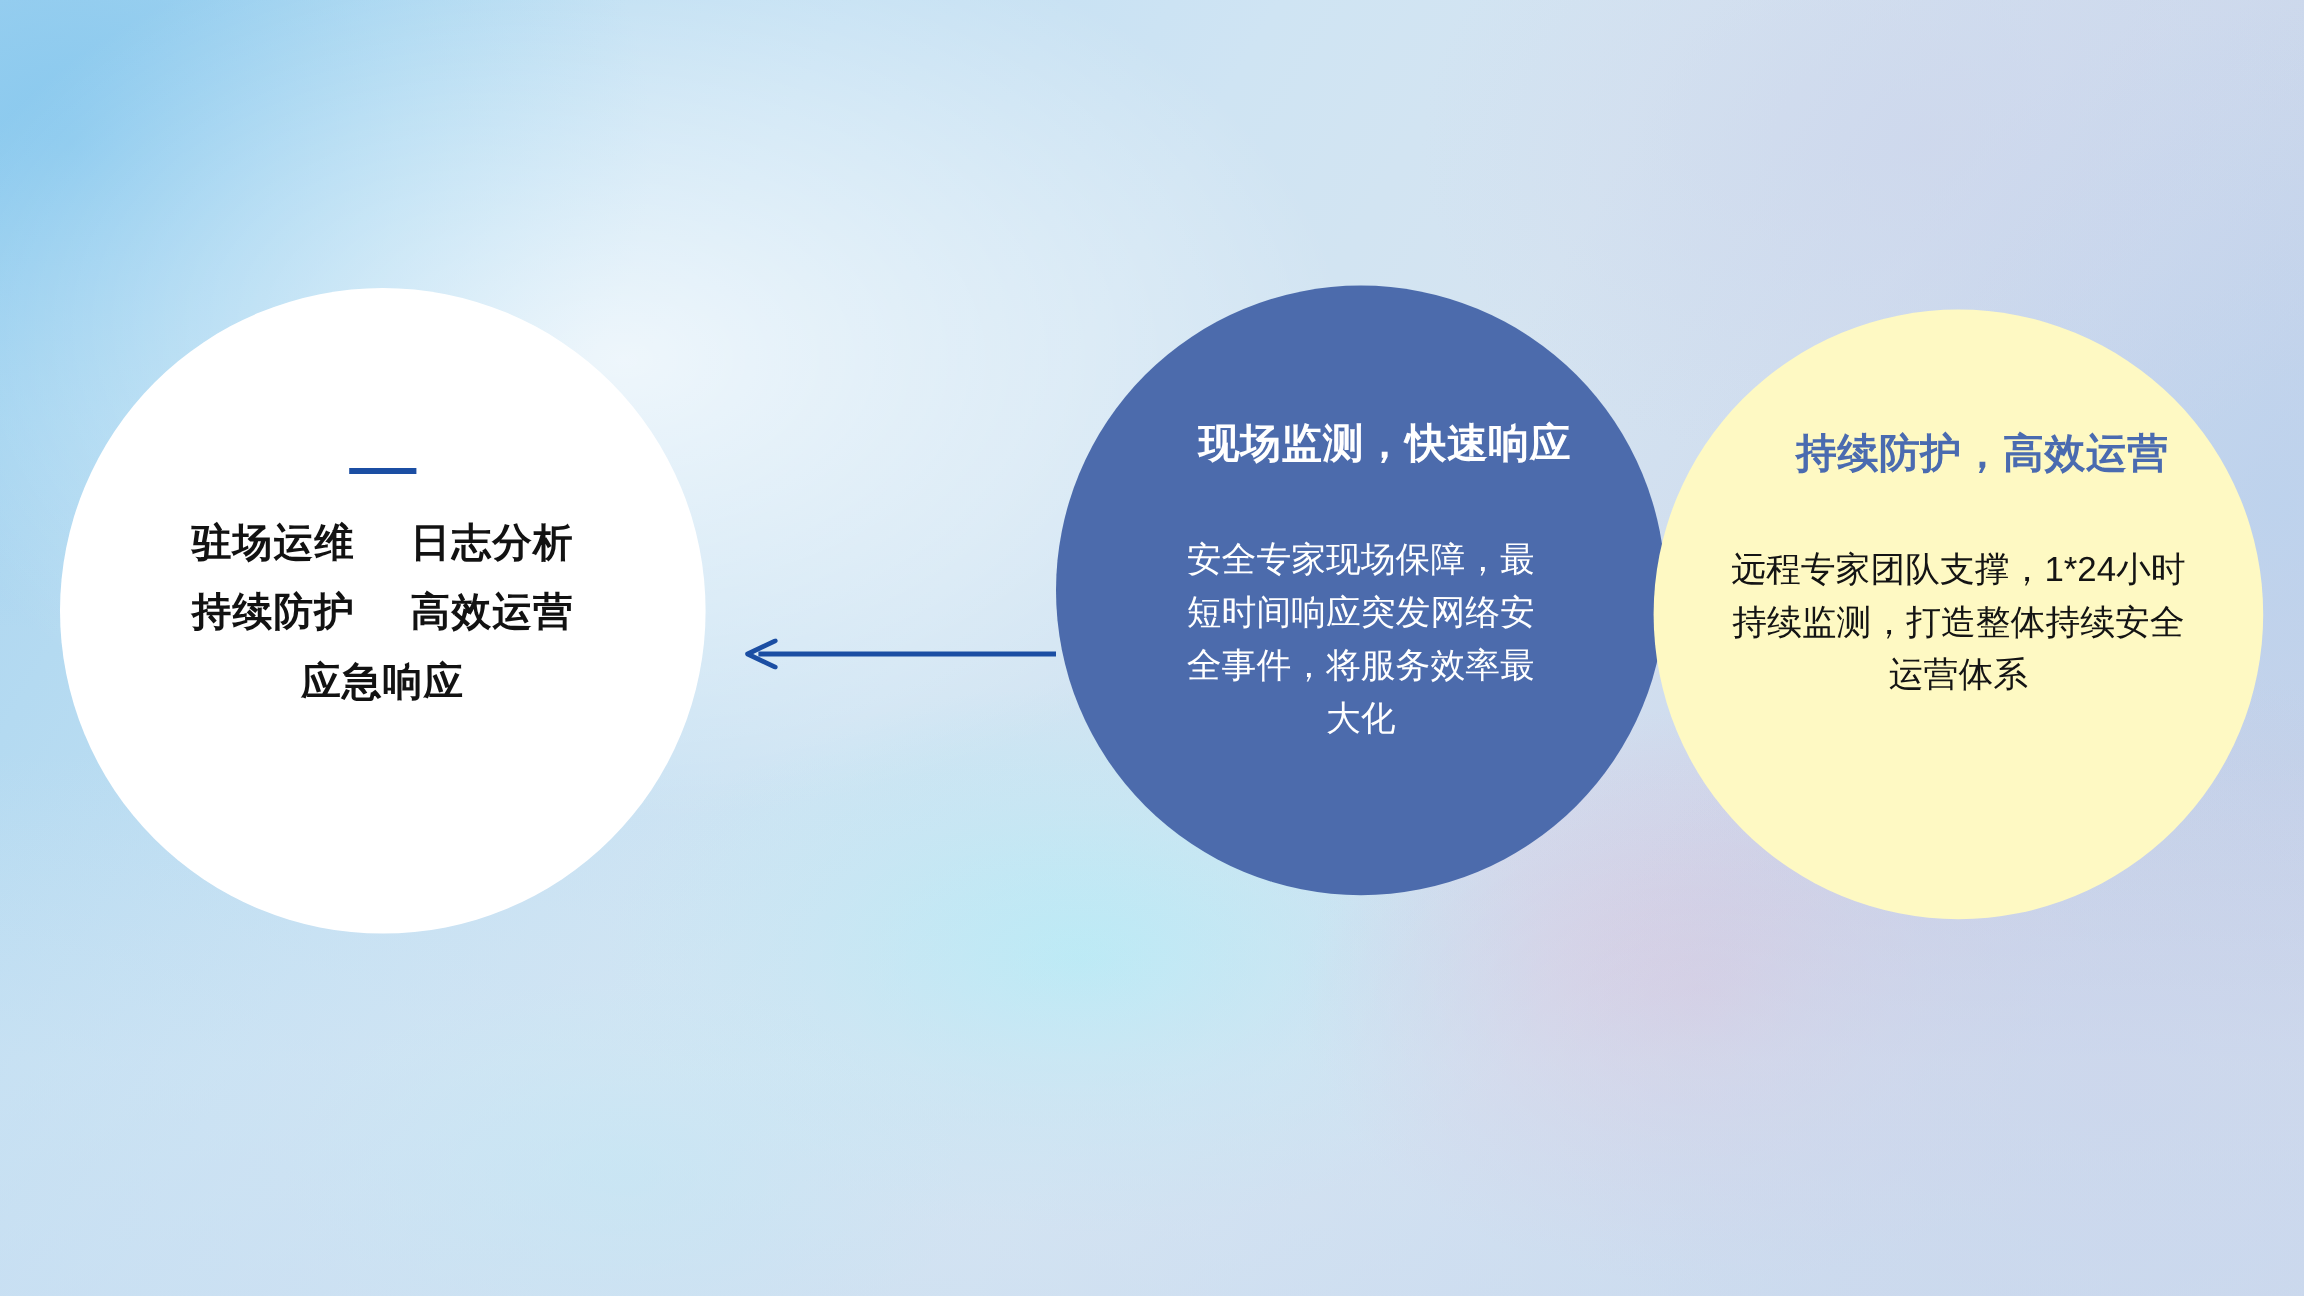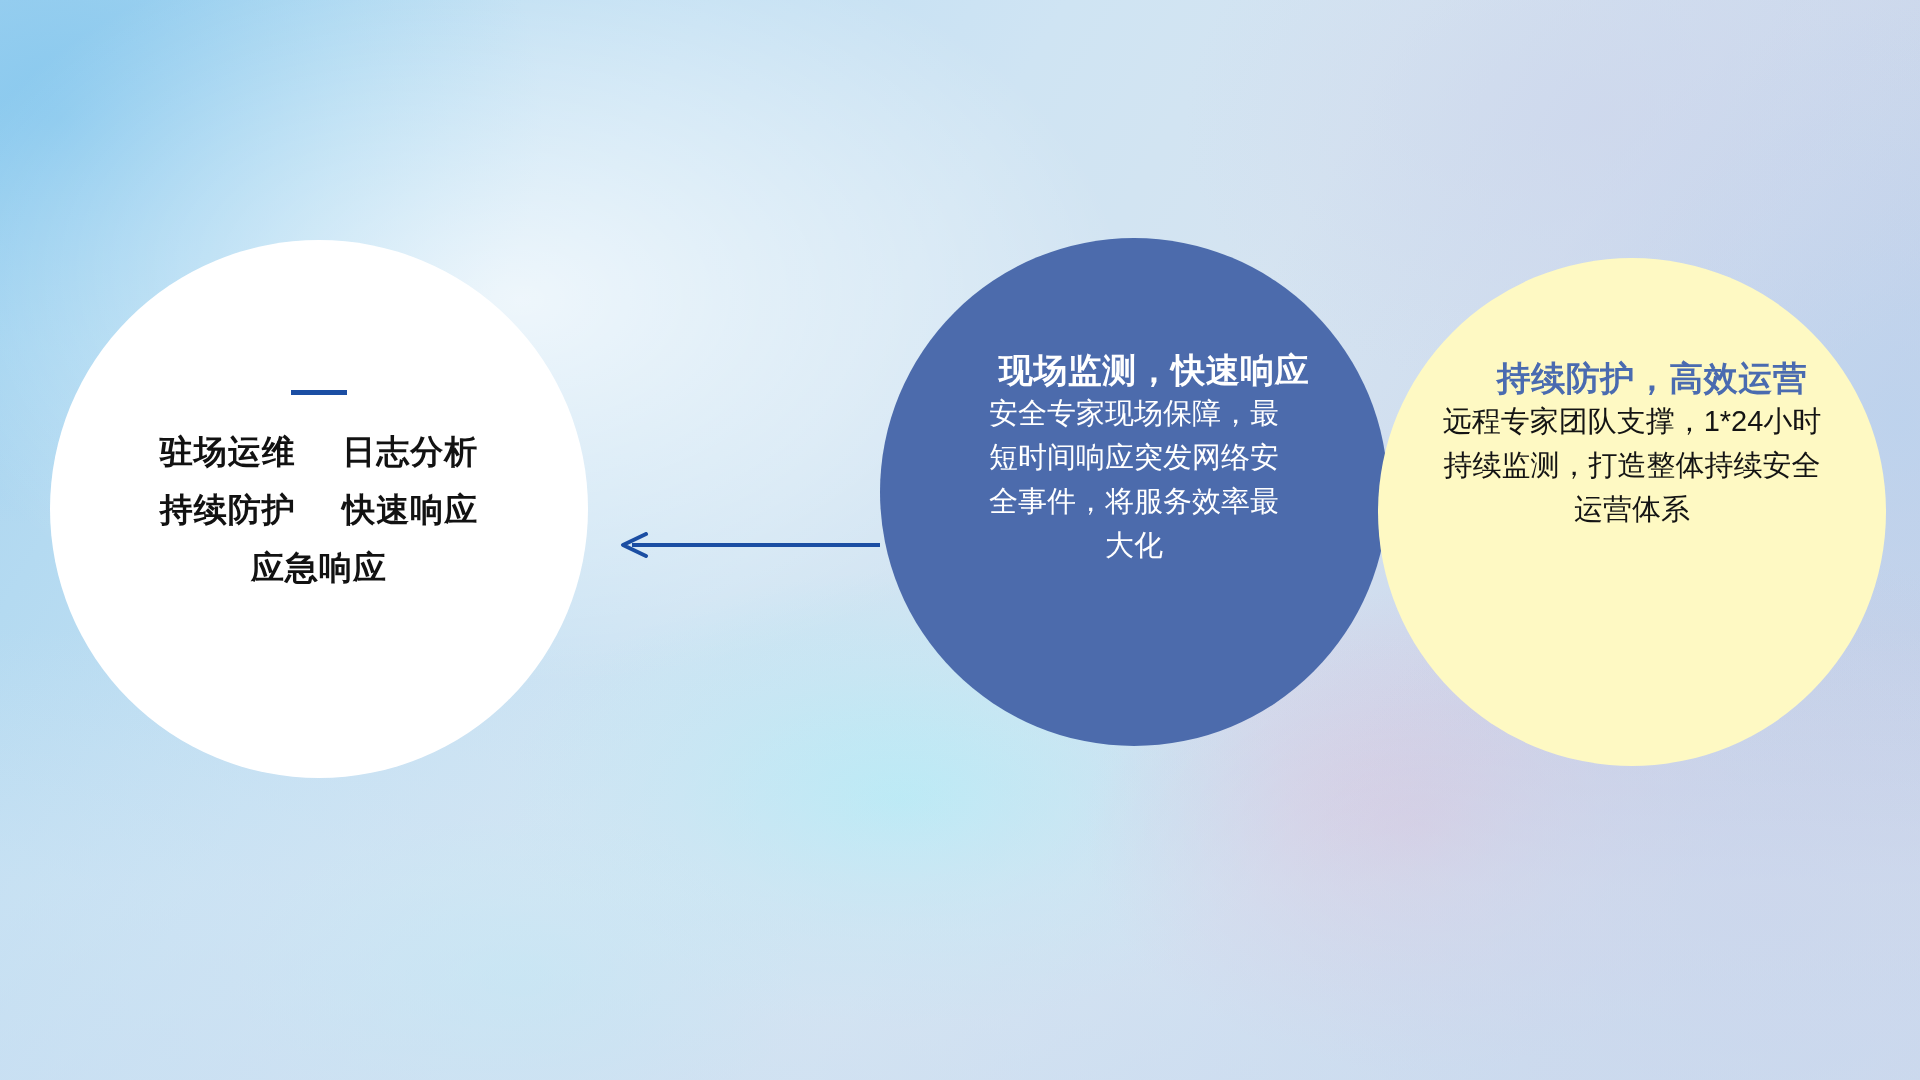--- a/index.html
+++ b/index.html
@@ -171,20 +171,21 @@
     font-weight: 700;
     letter-spacing: 0.5px;
     white-space: nowrap;
     line-height: 1.2;
     margin-left: 40px;
   }
   .card-title.on-blue { color: #ffffff; }
   .card-title.on-white { color: #4a6bb0; }
 
   .card-body {
+    margin-top: 54px;
     font-size: 29px;
     line-height: 1.52;
     text-align: center;
     font-weight: 400;
   }
   .card-body.on-blue {
     color: #ffffff;
     width: 300px;
   }
   .card-body.on-white {
@@ -222,21 +223,21 @@
     <div class="divider-dash"></div>
     <div class="left-lines">
       <div class="left-line">
         <span>驻场运维</span>
         <span class="gap"></span>
         <span>日志分析</span>
       </div>
       <div class="left-line">
         <span>持续防护</span>
         <span class="gap"></span>
-        <span>快速响应</span>
+        <span>高效运营</span>
       </div>
       <div class="left-line">
         <span>应急响应</span>
       </div>
     </div>
   </div>
 
   <div class="arrow">
     <svg width="264" height="26" viewBox="0 0 264 26" xmlns="http://www.w3.org/2000/svg">
       <line x1="264" y1="13" x2="16" y2="13" stroke="#1b4ea3" stroke-width="4"></line>

